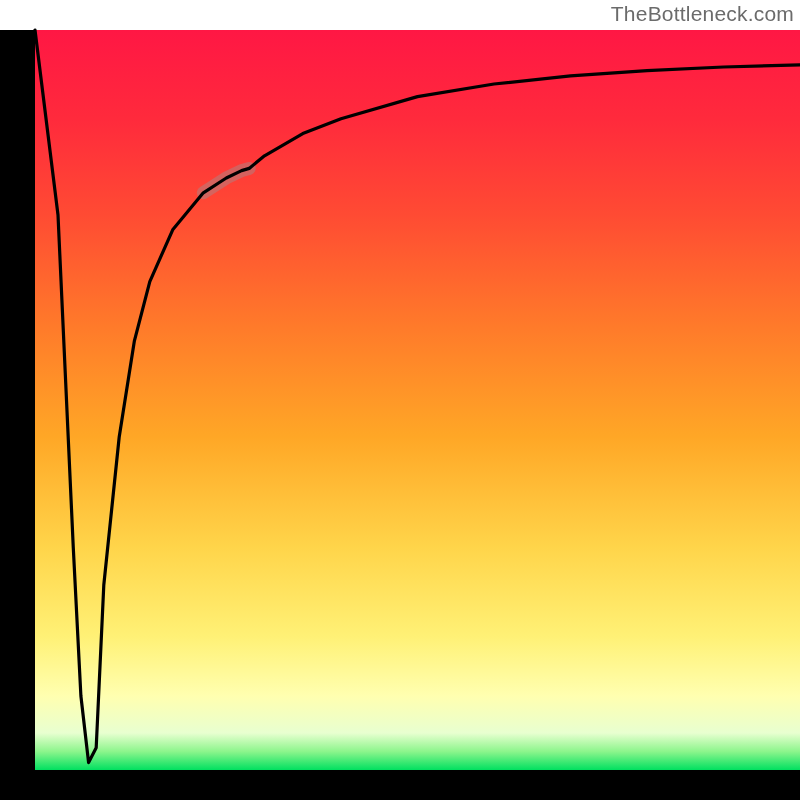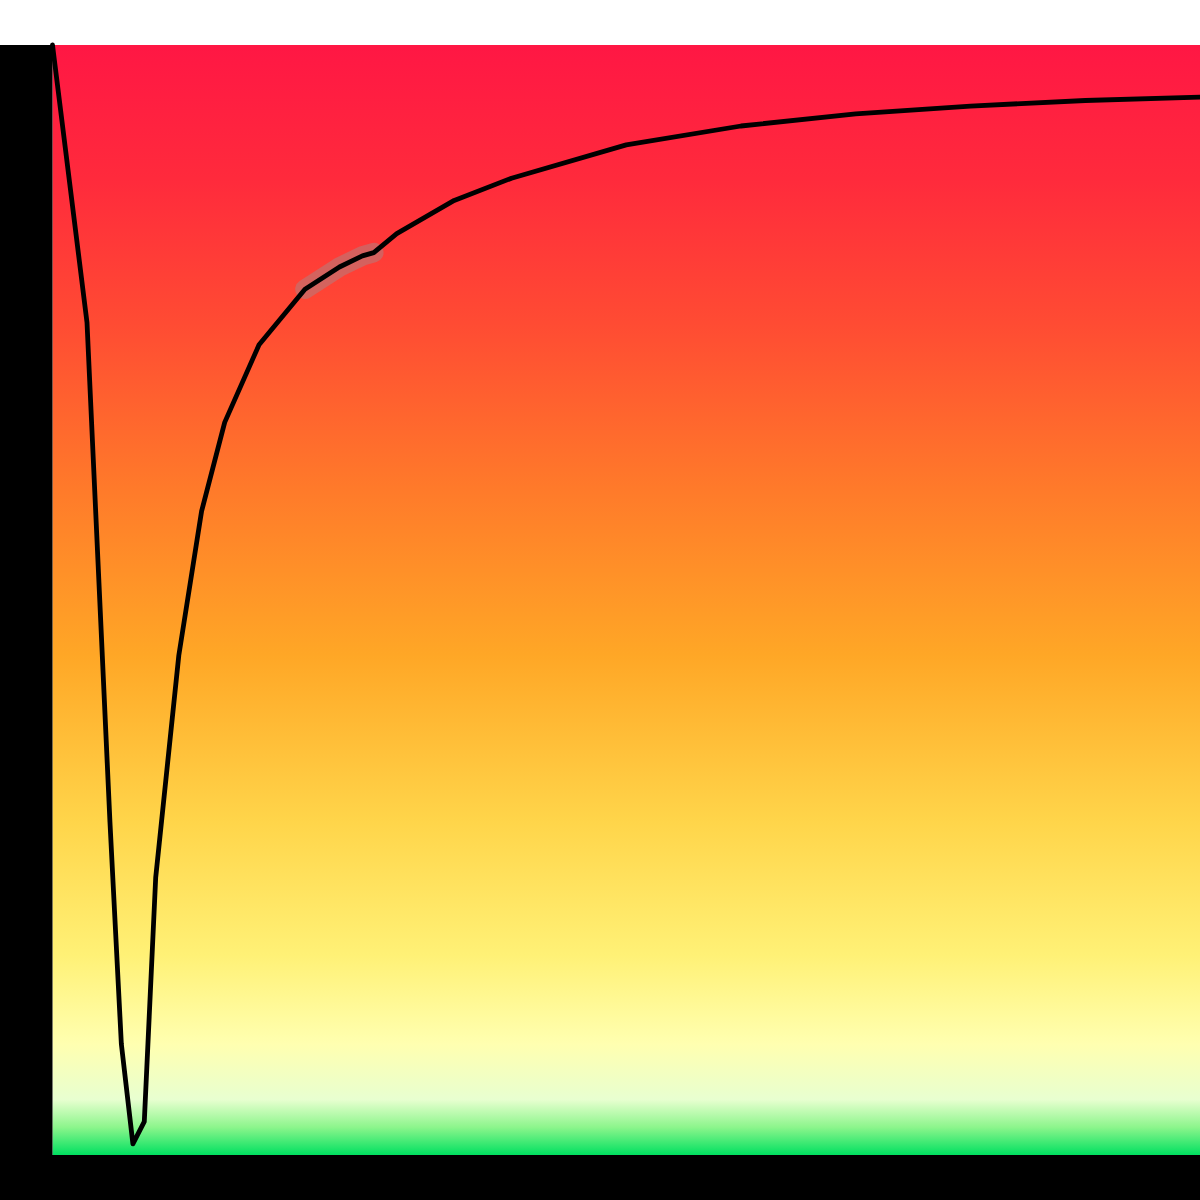--- a/index.html
+++ b/index.html
@@ -30,20 +30,21 @@
     left: 0;
     top: 0;
     width: 800px;
     height: 800px;
   }
 </style>
 </head>
 <body>
 <div class="container">
 
+<div class="watermark">TheBottleneck.com</div>
 
 <svg class="chart" viewBox="0 0 800 800">
   <defs>
     <linearGradient id="bg-grad" x1="0" y1="0" x2="0" y2="1">
           <stop offset="0%" stop-color="#ff1744"></stop>
           <stop offset="12%" stop-color="#ff2a3c"></stop>
           <stop offset="25%" stop-color="#ff4b33"></stop>
           <stop offset="40%" stop-color="#ff7a2a"></stop>
           <stop offset="55.00000000000001%" stop-color="#ffa726"></stop>
           <stop offset="70%" stop-color="#ffd54a"></stop>

